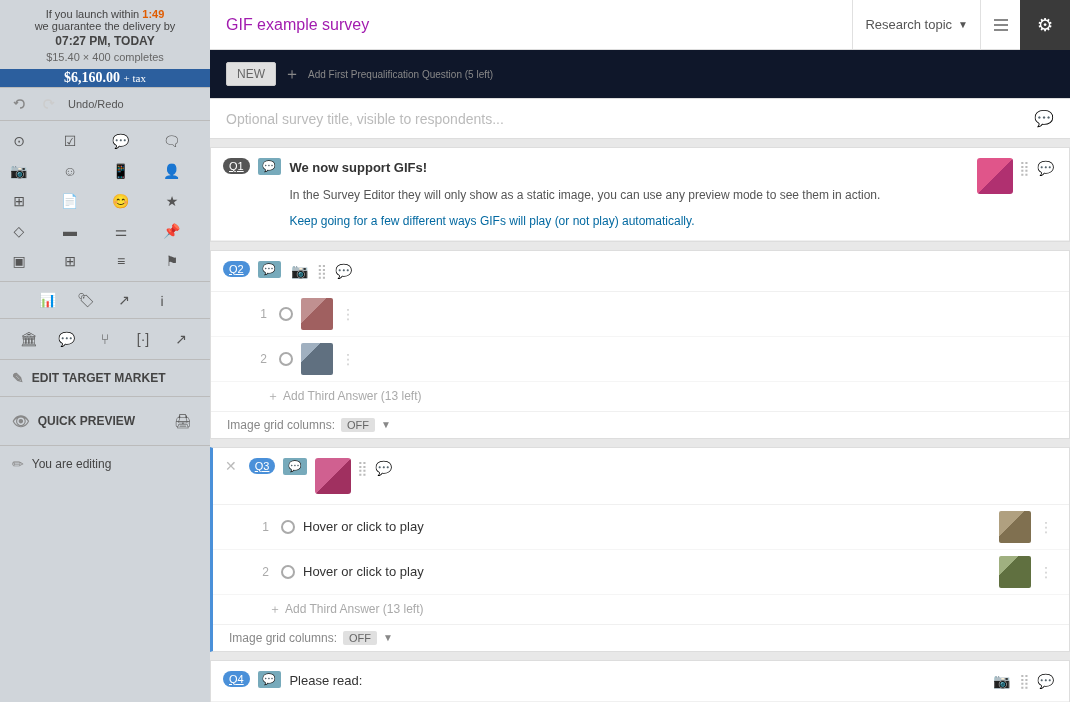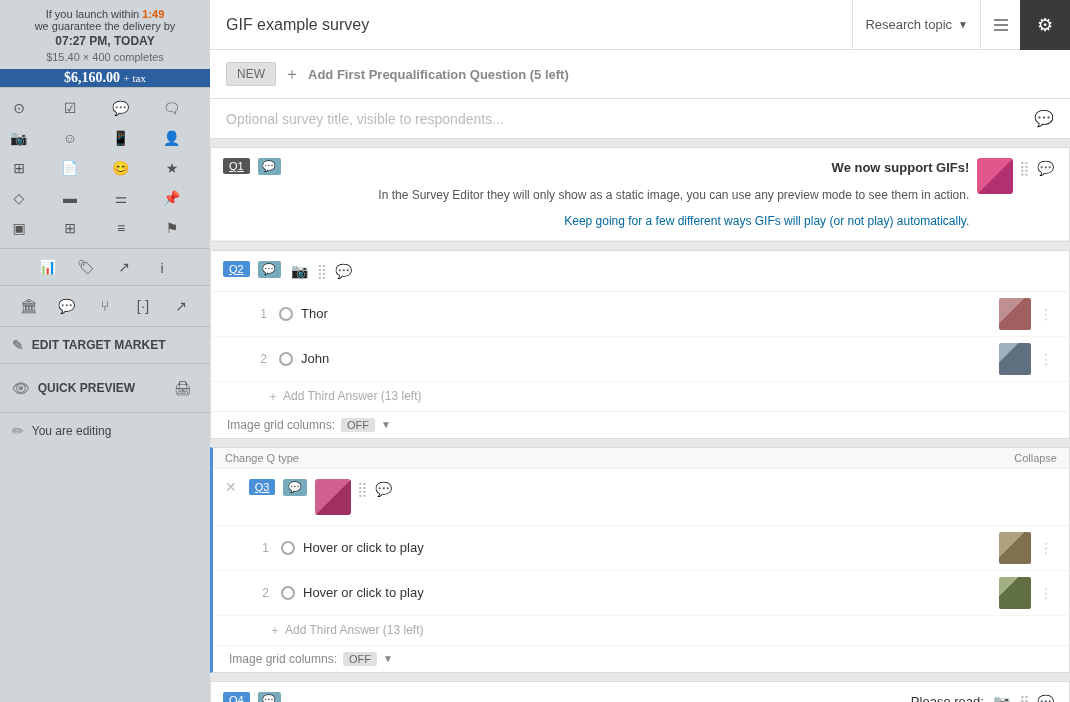--- a/index.html
+++ b/index.html
@@ -106,21 +106,21 @@
       display: flex; align-items: center;
       background: #fff;
       border-bottom: 1px solid #ddd;
       padding: 0;
       height: 50px;
       flex-shrink: 0;
     }
     .survey-title-input {
       flex: 1;
       border: none; outline: none;
-      font-size: 16px; color: #404040;
+      font-size: 16px; color: #a21caf;
       padding: 0 16px;
       height: 100%;
       background: transparent;
     }
     .research-topic-btn {
       display: flex; align-items: center; gap: 6px;
       padding: 6px 12px;
       border: none; background: transparent;
       cursor: pointer;
       font-size: 13px; color: #555;
@@ -142,32 +142,32 @@
 
     
     .survey-content {
       flex: 1;
       overflow-y: auto;
       background: #e8e8e8;
       padding: 0;
     }
 
     .new-question-bar {
-      background: #ffffff;
+      background: #0f172a;
       border-bottom: 1px solid #ddd;
       padding: 12px 16px;
       display: flex; align-items: center; gap: 8px;
     }
     .new-btn {
       background: #e0e0e0; border: 1px solid #ccc;
       padding: 4px 10px; font-size: 12px; color: #666;
       cursor: pointer; border-radius: 2px;
     }
     .add-icon { color: #888; font-size: 16px; }
-    .add-preq-text { color: #888; font-size: 13px; font-weight: bold; }
+    .add-preq-text { color: #888; font-size: 10px; }
 
     .survey-title-area {
       background: #fff;
       border-bottom: 1px solid #ddd;
       padding: 10px 16px;
       display: flex; align-items: center;
     }
     .survey-title-placeholder {
       color: #bbb; font-size: 14px; flex: 1;
     }
@@ -180,30 +180,30 @@
       margin: 8px 0;
     }
     .question-header {
       display: flex; align-items: flex-start;
       padding: 10px 12px;
       border-bottom: 1px solid #f0f0f0;
       gap: 8px;
     }
     .q-num-badge {
       background: #555; color: #fff;
-      padding: 2px 6px; font-size: 11px; border-radius: 2px;
+      padding: 2px 6px; font-size: 11px; border-radius: 8px;
       white-space: nowrap; flex-shrink: 0; text-decoration: underline;
     }
     .q-num-badge.blue { background: #4a90d9; }
     .speech-badge {
       background: #7ab; color: #fff;
       padding: 2px 5px; font-size: 11px; border-radius: 2px;
       flex-shrink: 0;
     }
-    .q-text { flex: 1; font-size: 13px; color: #333; line-height: 1.5; text-align: right; }
+    .q-text { flex: 1; font-size: 13px; color: #333; line-height: 1.5; }
     .q-text p { margin-bottom: 8px; }
     .q-text p:last-child { margin-bottom: 0; }
     .q-text strong { font-weight: bold; }
     .q-right-icons { display: flex; gap: 4px; align-items: flex-start; flex-shrink: 0; }
     .q-icon { color: #bbb; font-size: 14px; cursor: pointer; padding: 2px; }
 
     .q-img {
       width: 36px; height: 36px; border-radius: 3px; overflow: hidden;
       background: #e0558a;
       flex-shrink: 0;
@@ -283,20 +283,35 @@
       <span>we guarantee the delivery by</span>
     </div>
     <div class="price">07:27 PM, TODAY</div>
     <div style="font-size:11px;color:#666;margin:3px 0">$15.40 × 400 completes</div>
     <div class="tax-line">
       <span>$6,160.00</span>
       <span style="font-size:11px;font-weight:normal">+ tax</span>
     </div>
   </div>
 
+  <div class="undo-redo-row">
+    <button class="icon-btn" style="width:24px;height:24px;">
+      <svg width="16" height="16" viewBox="0 0 16 16">
+          <path d="M4 8 Q4 4 8 4 Q12 4 12 8 Q12 12 8 12" fill="none" stroke="#888" stroke-width="1.5"></path>
+          <polyline points="2,6 4,8 6,6" fill="none" stroke="#888" stroke-width="1.5"></polyline>
+        </svg>
+    </button>
+    <button class="icon-btn" style="width:24px;height:24px;">
+      <svg width="16" height="16" viewBox="0 0 16 16">
+          <path d="M12 8 Q12 4 8 4 Q4 4 4 8 Q4 12 8 12" fill="none" stroke="#ccc" stroke-width="1.5"></path>
+          <polyline points="14,6 12,8 10,6" fill="none" stroke="#ccc" stroke-width="1.5"></polyline>
+        </svg>
+    </button>
+    <span class="label">Undo/Redo</span>
+  </div>
 
   <div class="icon-toolbar">
     <button class="icon-btn">⊙</button>
     <button class="icon-btn">☑</button>
     <button class="icon-btn">💬</button>
     <button class="icon-btn">🗨</button>
     <button class="icon-btn">📷</button>
     <button class="icon-btn">☺</button>
     <button class="icon-btn">📱</button>
     <button class="icon-btn">👤</button>
@@ -405,49 +420,43 @@
         <div class="q-right-icons">
           <span class="q-icon">📷</span>
           <span class="q-icon">⣿</span>
           <span class="q-icon">💬</span>
         </div>
       </div>
 
       <div class="answer-row">
         <span class="answer-num">1</span>
         <div class="radio-circle"></div>
-        <span class="answer-text">Thor</span>
         <div class="answer-img answer-img-1" style="width:32px;height:32px;border-radius:2px;background:linear-gradient(135deg,#c09090 40%,#a06060 40%)"></div>
         <span class="kebab">⋮</span>
       </div>
 
       <div class="answer-row">
         <span class="answer-num">2</span>
         <div class="radio-circle"></div>
-        <span class="answer-text">John</span>
         <div class="answer-img" style="width:32px;height:32px;border-radius:2px;background:linear-gradient(135deg,#a0b0c0 30%,#607080 30%)"></div>
         <span class="kebab">⋮</span>
       </div>
       <div class="add-answer">
         <span>＋</span>
         <span>Add Third Answer (13 left)</span>
       </div>
       <div class="image-grid-row">
         <span>Image grid columns:</span>
         <span class="off-badge">OFF</span>
         <span style="font-size:10px">▼</span>
       </div>
     </div>
 
     <div class="question-block active">
 
-      <div class="active-header-bar">
-        <span class="change-q-type">Change Q type</span>
-        <span class="collapse-link">Collapse</span>
-      </div>
       <div class="question-header">
         <span class="q-delete-x">✕</span>
         <span class="q-num-badge blue">Q3</span>
         <span class="speech-badge">💬</span>
         <div class="q-right-icons">
           <div style="width:36px;height:36px;border-radius:3px;background:linear-gradient(135deg,#d06090 50%,#a03060 50%)"></div>
           <span class="q-icon">⣿</span>
           <span class="q-icon">💬</span>
         </div>
       </div>

